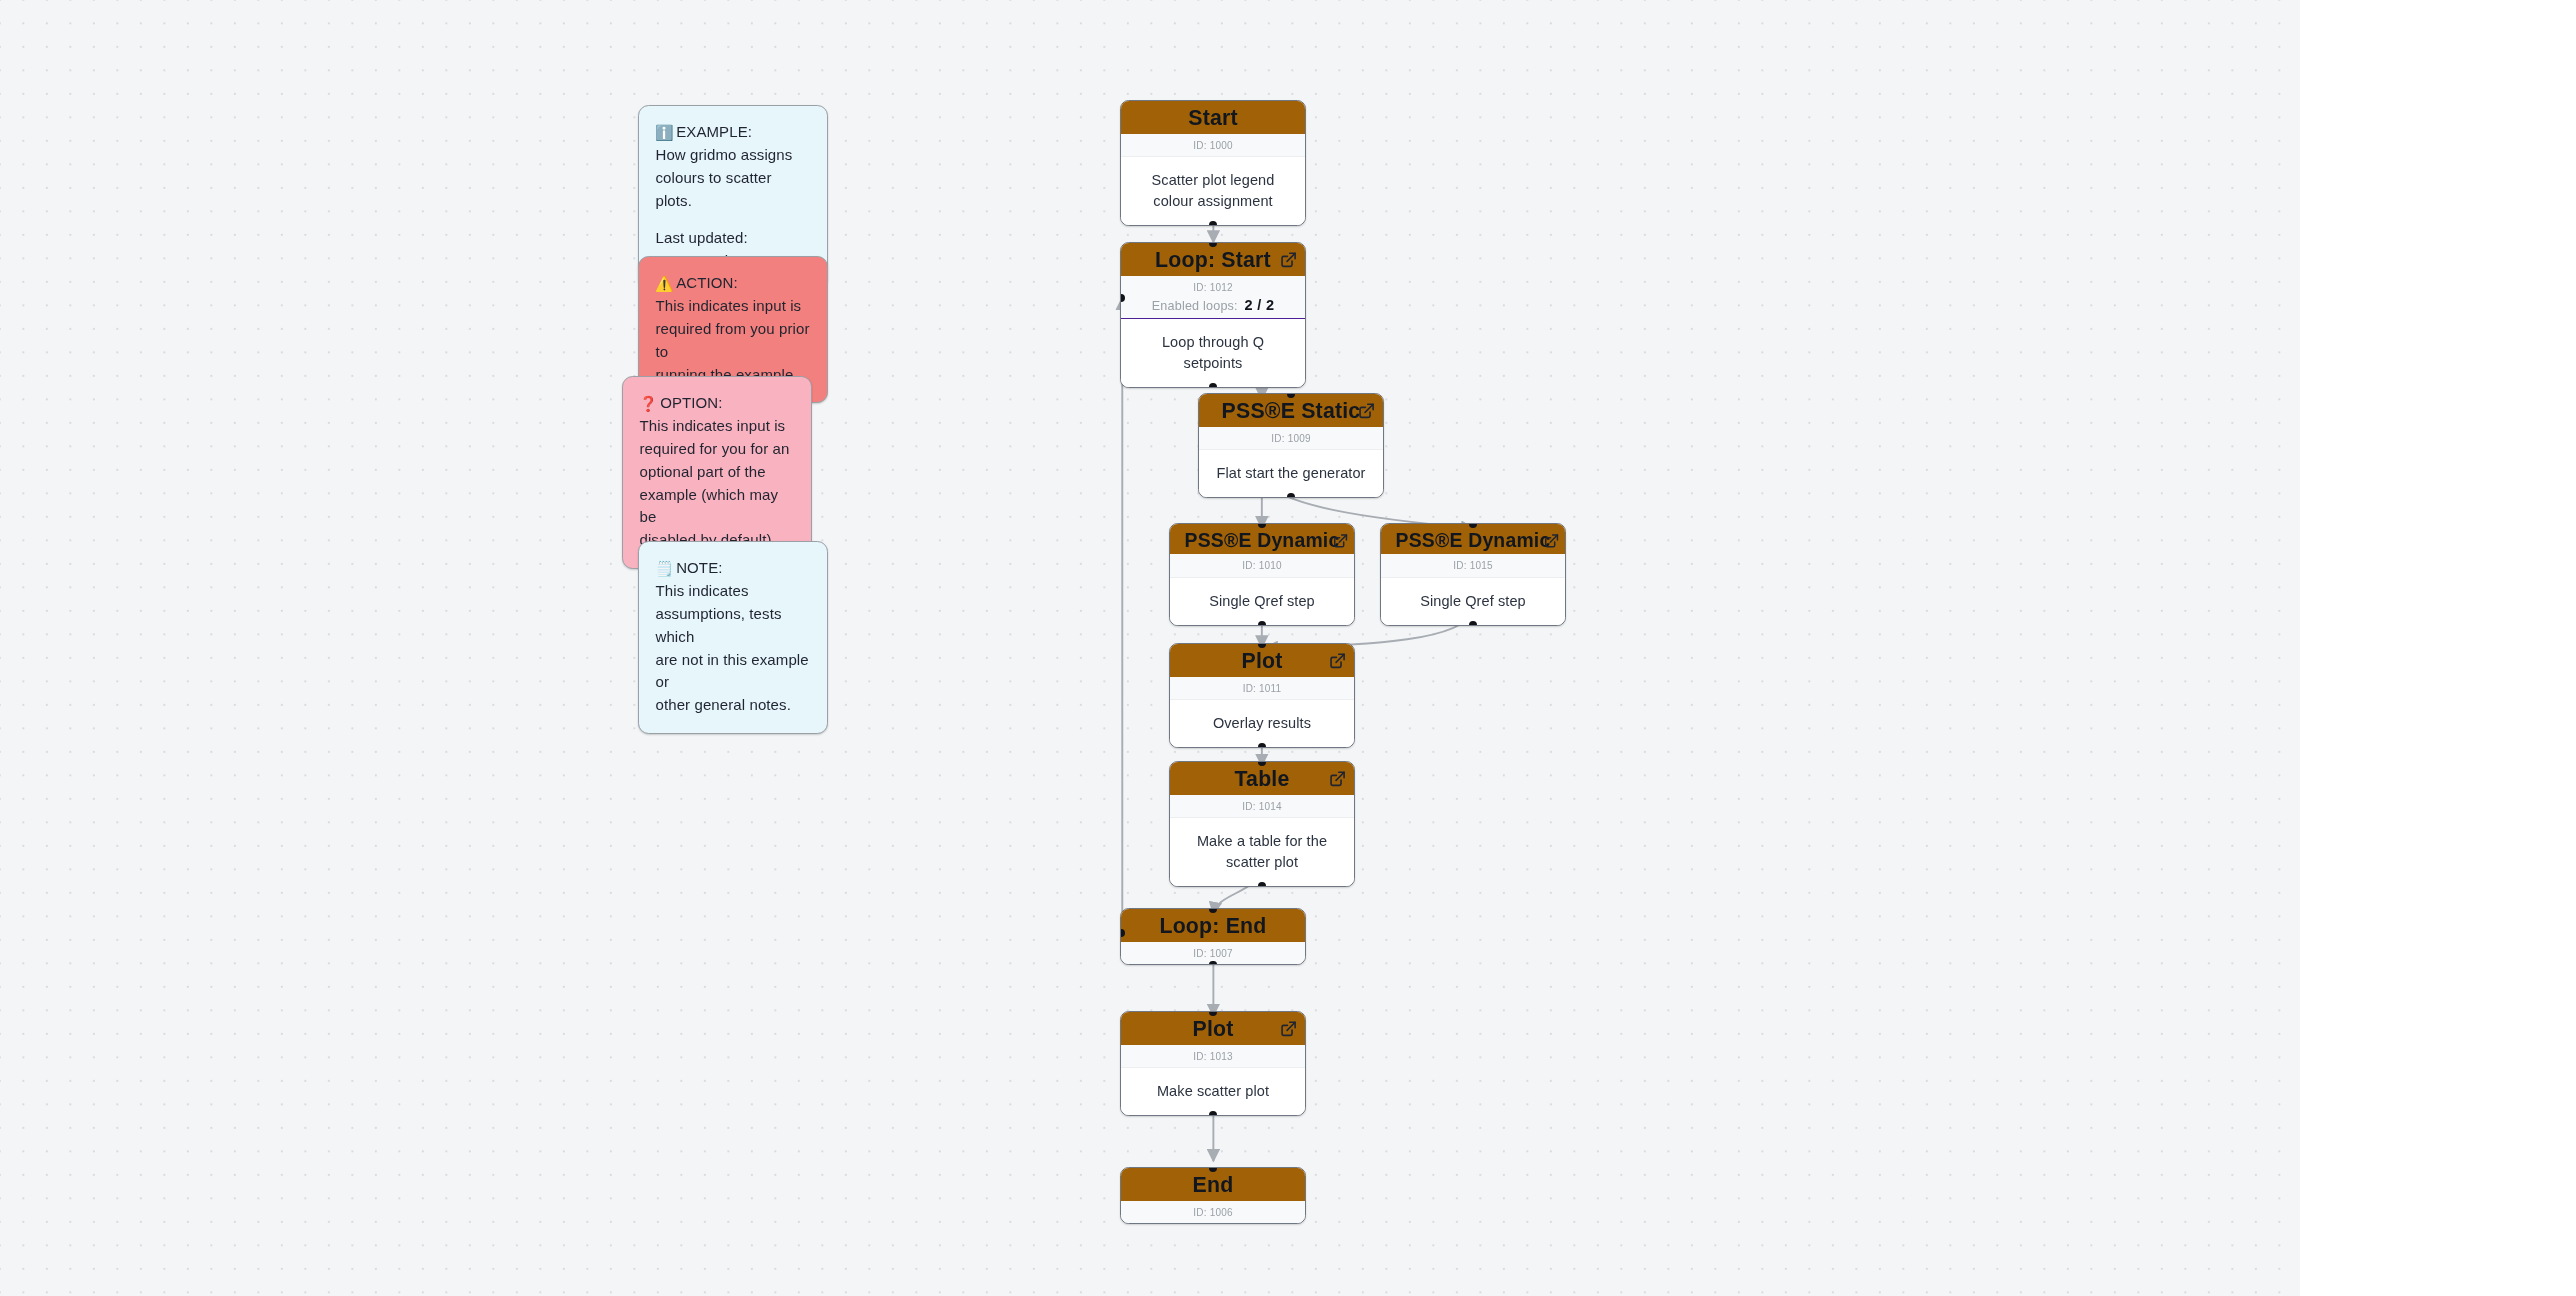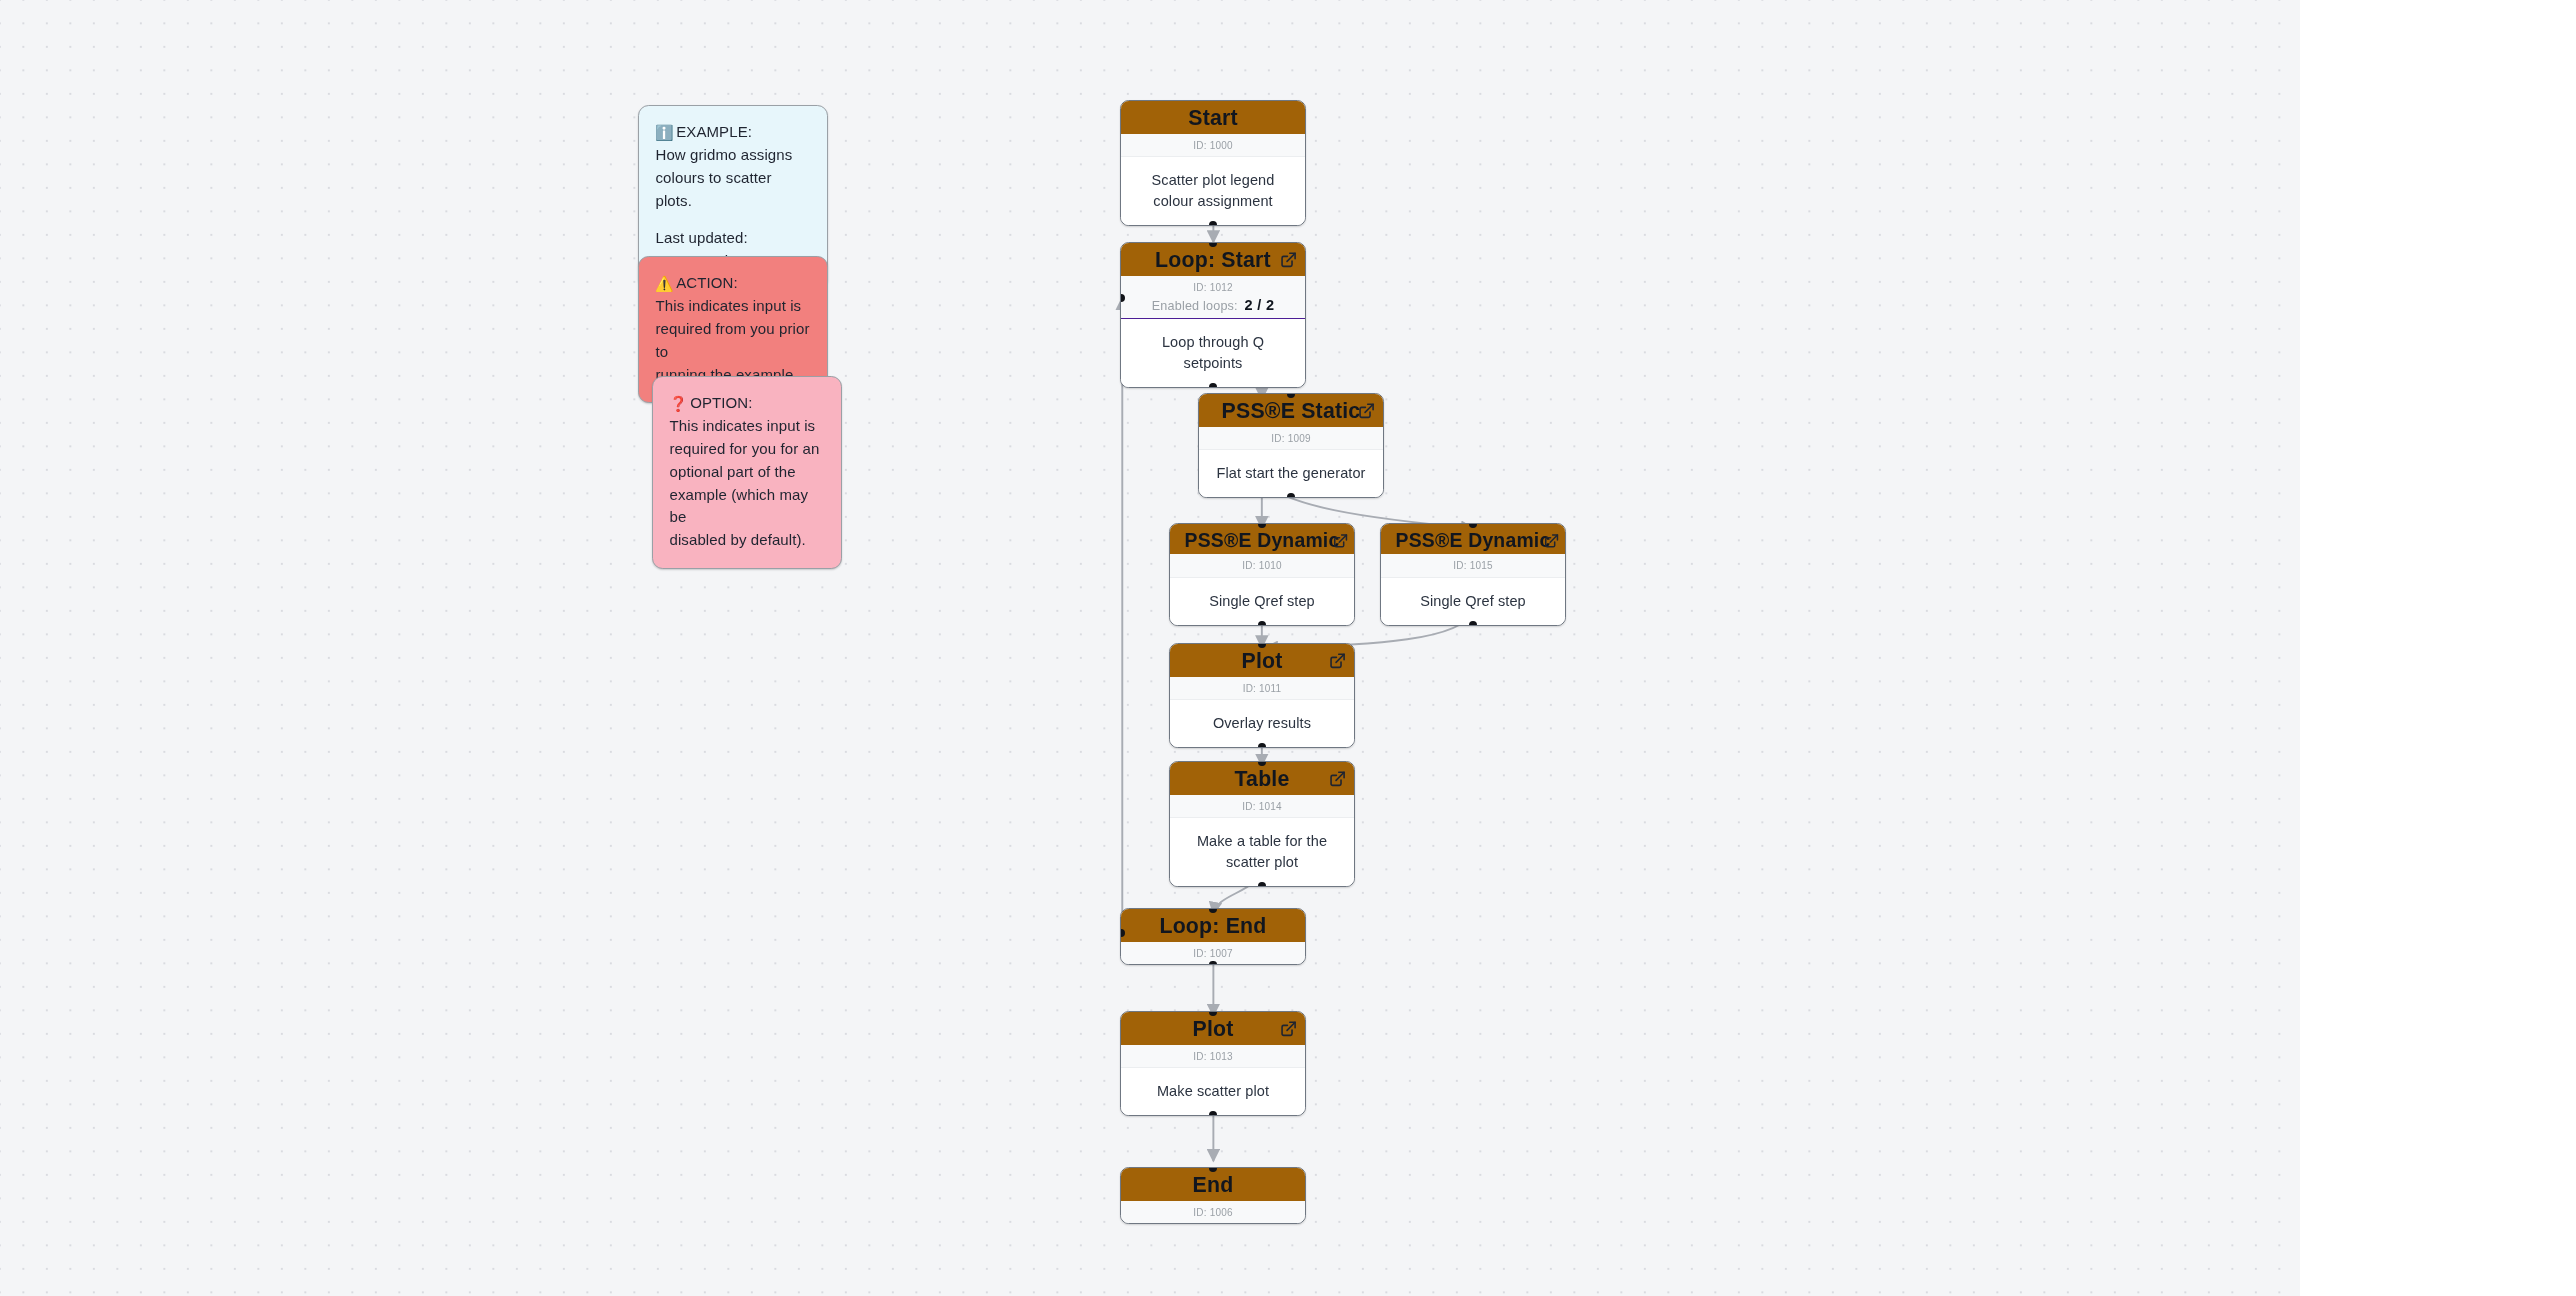--- a/index.html
+++ b/index.html
@@ -194,31 +194,40 @@
 
   <div class="legend-card red" style="left:638px; top:256px; width:190px;">
     <span class="lc-title">
       <span class="lc-icon">⚠️</span><span>ACTION:</span>
     </span>
     <span class="lc-body">This indicates input is</span>
     <span class="lc-body">required from you prior to</span>
     <span class="lc-body">running the example.</span>
   </div>
 
-  <div class="legend-card pink" style="left:652px; top:376px; width:190px;">
+  <div class="legend-card pink" style="left:622px; top:376px; width:190px;">
     <span class="lc-title">
       <span class="lc-icon">❓</span><span>OPTION:</span>
     </span>
     <span class="lc-body">This indicates input is</span>
     <span class="lc-body">required for you for an</span>
     <span class="lc-body">optional part of the</span>
     <span class="lc-body">example (which may be</span>
     <span class="lc-body">disabled by default).</span>
   </div>
 
+  <div class="legend-card blue" style="left:638px; top:541px; width:190px;">
+    <span class="lc-title">
+      <span class="lc-icon">🗒️</span><span>NOTE:</span>
+    </span>
+    <span class="lc-body">This indicates</span>
+    <span class="lc-body">assumptions, tests which</span>
+    <span class="lc-body">are not in this example or</span>
+    <span class="lc-body">other general notes.</span>
+  </div>
 
   <div class="node" style="left:1120px; top:100px; width:186px;">
     <div class="node-header">
       <div class="node-title">Start</div>
     </div>
     <div class="node-idband">
       <span class="node-id">ID: 1000</span>
     </div>
     <div class="node-body">Scatter plot legend colour assignment</div>
     <div class="handle bottom"></div>

